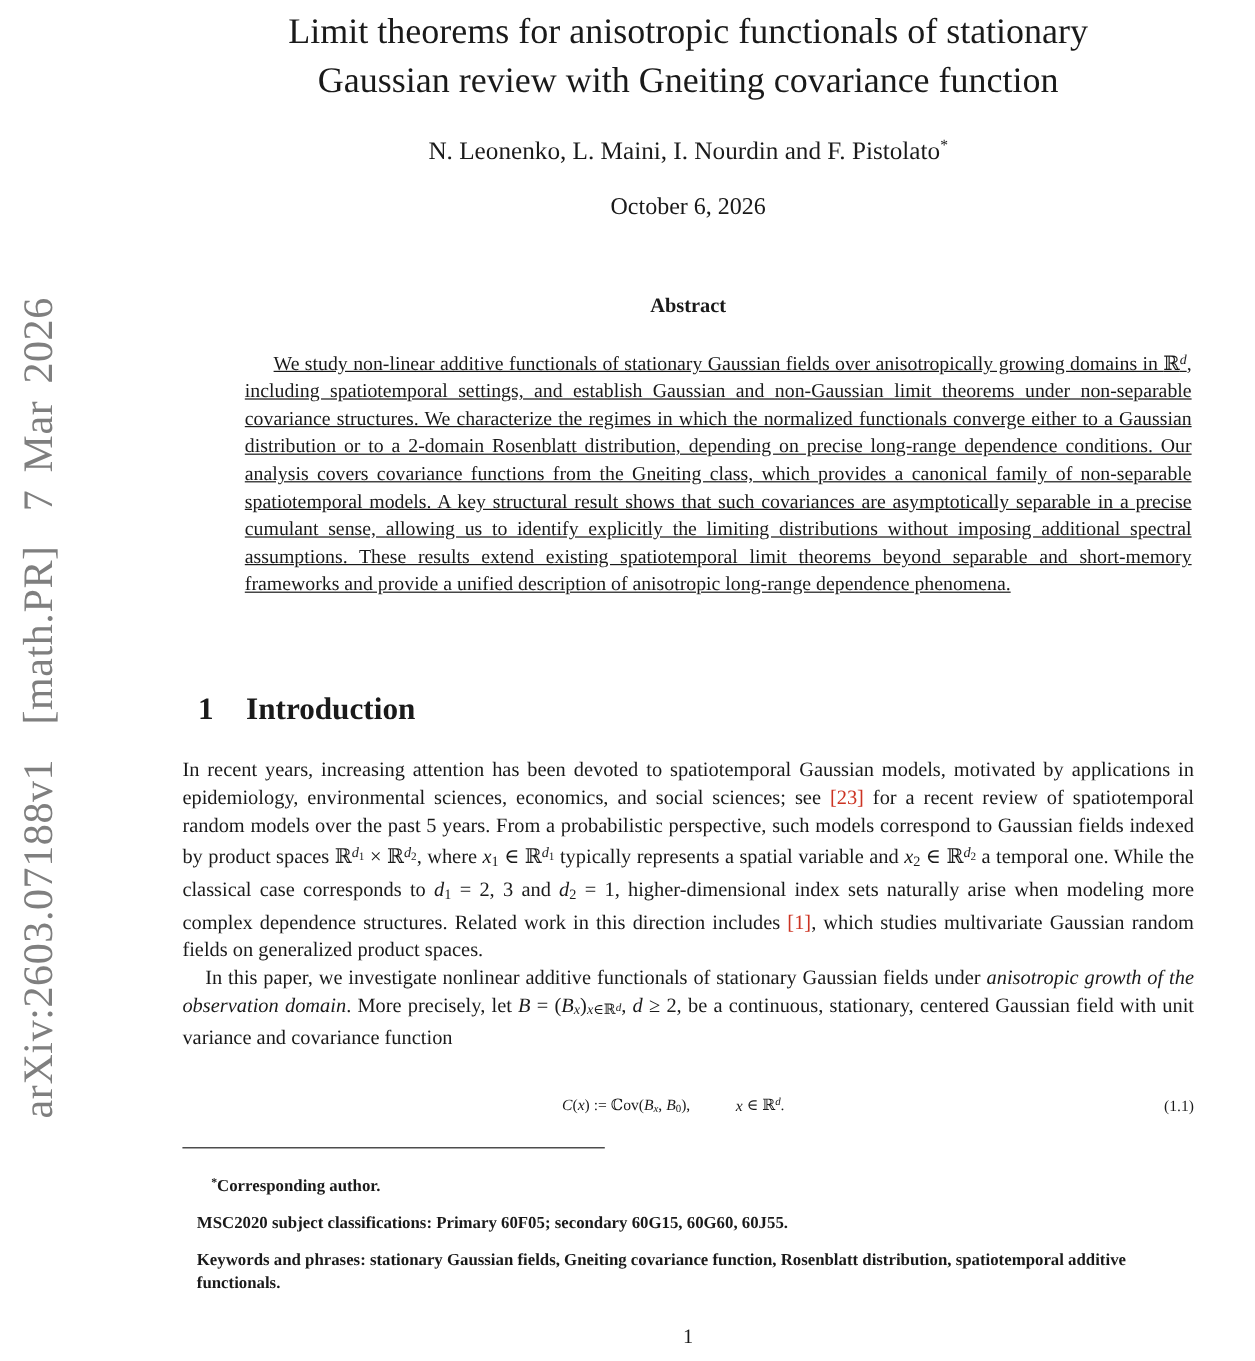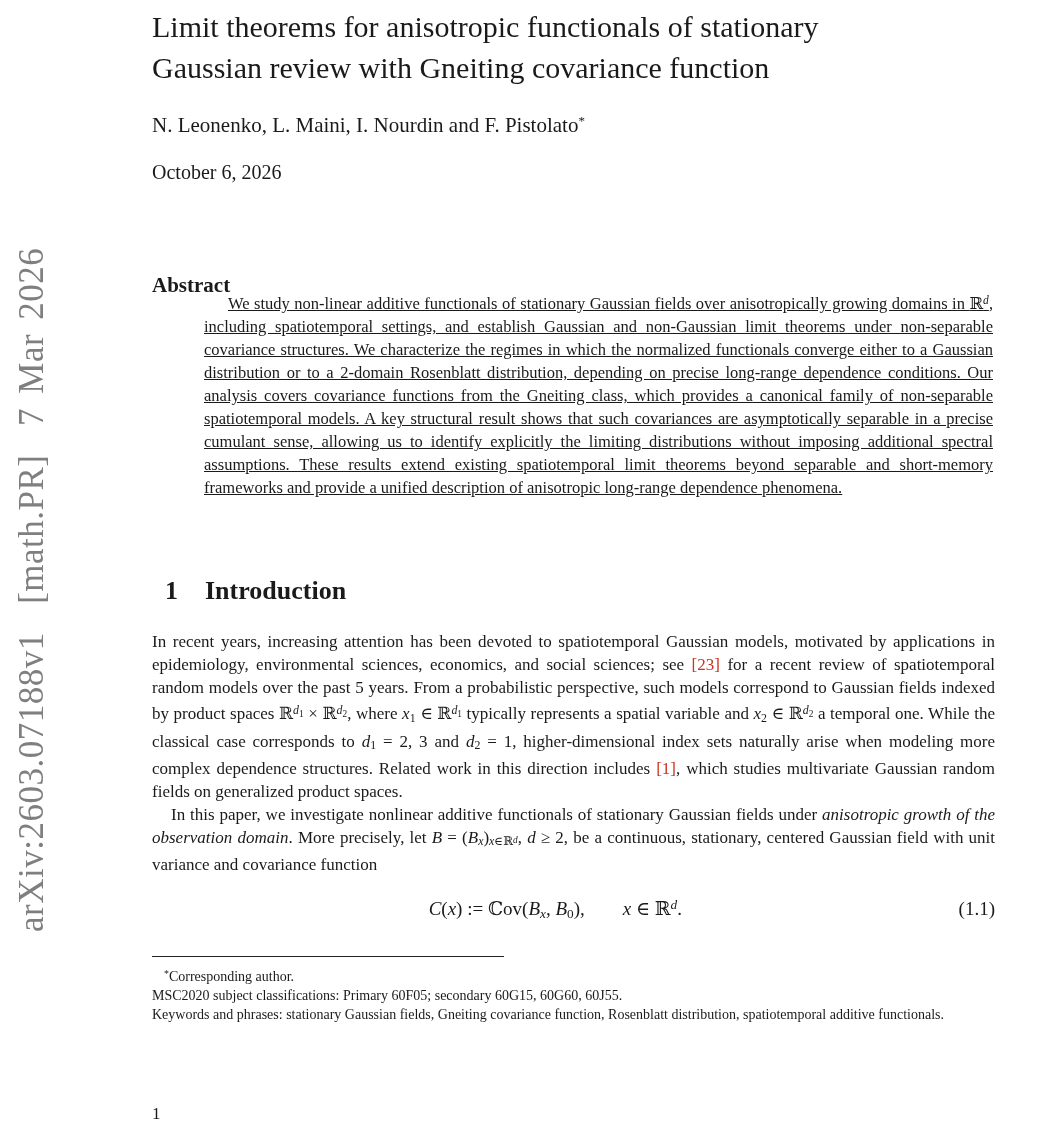--- a/index.html
+++ b/index.html
@@ -7,61 +7,61 @@
   body {
     width: 1046px; height: 1134px;
     background: #ffffff;
     color: #1a1a1a;
     font-family: "Liberation Serif", "DejaVu Serif", "DejaVu Sans", serif;
     position: relative;
     overflow: hidden;
   }
   .abs { position: absolute; }
   .col { left: 152px; width: 843px; }
-  .center { text-align: left; }
+  .center { text-align: center; }
   .justify { text-align: justify; }
 
   .watermark {
     left: 12px; top: 932px;
     transform: rotate(-90deg);
     transform-origin: 0 0;
     font-size: 35px;
     color: var(--watermark, #7f7f7f);
     white-space: pre;
     letter-spacing: 0.5px;
     word-spacing: 5px;
   }
 
   .title { top: 6px; font-size: 30px; line-height: 41px; }
   .authors { top: 113px; font-size: 21px; }
   .mark { font-size: 62%; vertical-align: 0.55em; }
   .date { top: 161px; font-size: 20px; }
 
-  .abstract-head { top: 273px; font-size: 21px; font-weight: bold; }
+  .abstract-head { top: 245px; font-size: 17px; font-weight: bold; }
   .abstract-body {
     top: 289px; left: 204px; width: 789px;
     font-size: 16.5px; line-height: 23px;
     text-indent: 24px;
     text-decoration: underline;
   }
 
   .section-head { top: 576px; font-size: 26px; font-weight: bold; margin-left: 13px; }
   .section-title { display: inline-block; margin-left: 27px; }
 
   .intro { top: 630px; font-size: 17px; line-height: 23px; }
   .para { margin: 0; }
   .p2 { text-indent: 19px; }
 
-  .equation { display: flex; align-items: baseline; margin-top: 17px; font-size: 19px; }
+  .equation { display: flex; align-items: baseline; margin-top: 31px; font-size: 13px; }
   .eq-body { flex: 1; text-align: center; }
   .eq-num { text-align: right; }
 
   .footnote-rule { top: 956px; left: 152px; width: 352px; height: 1px; background: #222222; }
   .footnotes { top: 964px; font-size: 14px; line-height: 19px; }
-  .fn { margin: 0; }
+  .fn { margin: 12px; font-weight: bold; }
   .fn1 { text-indent: 12px; }
 
   .page-num { top: 1104px; font-size: 17px; }
 
   
   .seg-i { font-style: italic; }
   .seg-red { color: var(--citation, #cc3322); }
   .seg-sup { font-size: 70%; vertical-align: 0.45em; }
   .seg-sub { font-size: 70%; vertical-align: -0.2em; }
   .seg-ss1 { font-size: 55%; vertical-align: 0.28em; }

